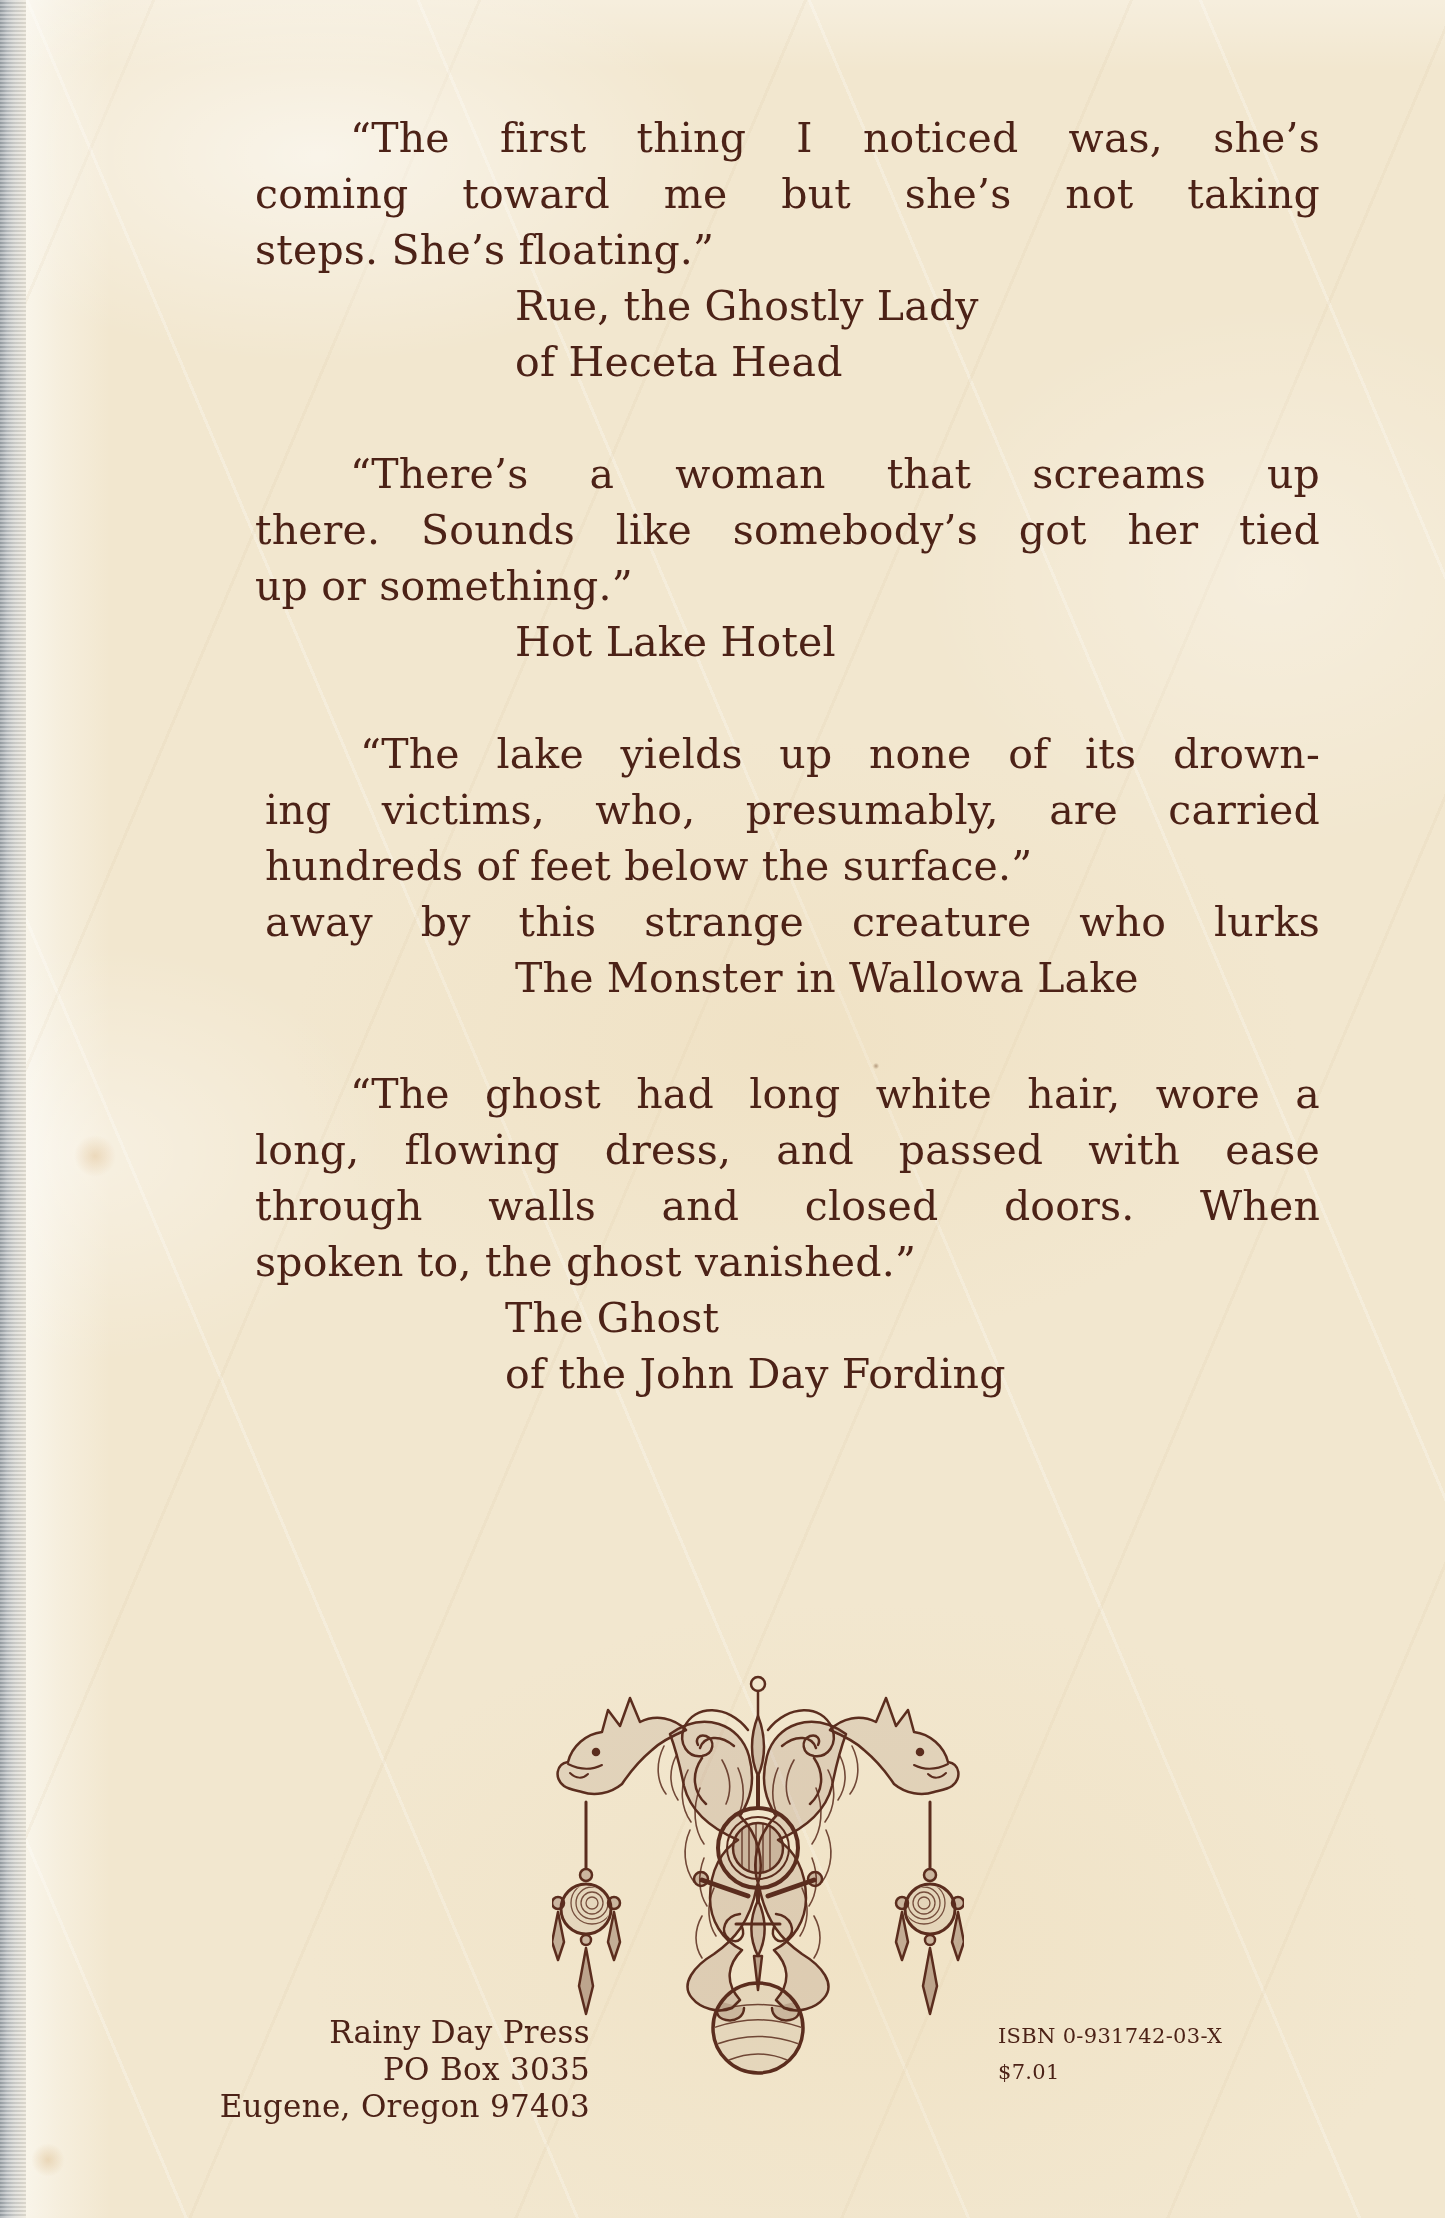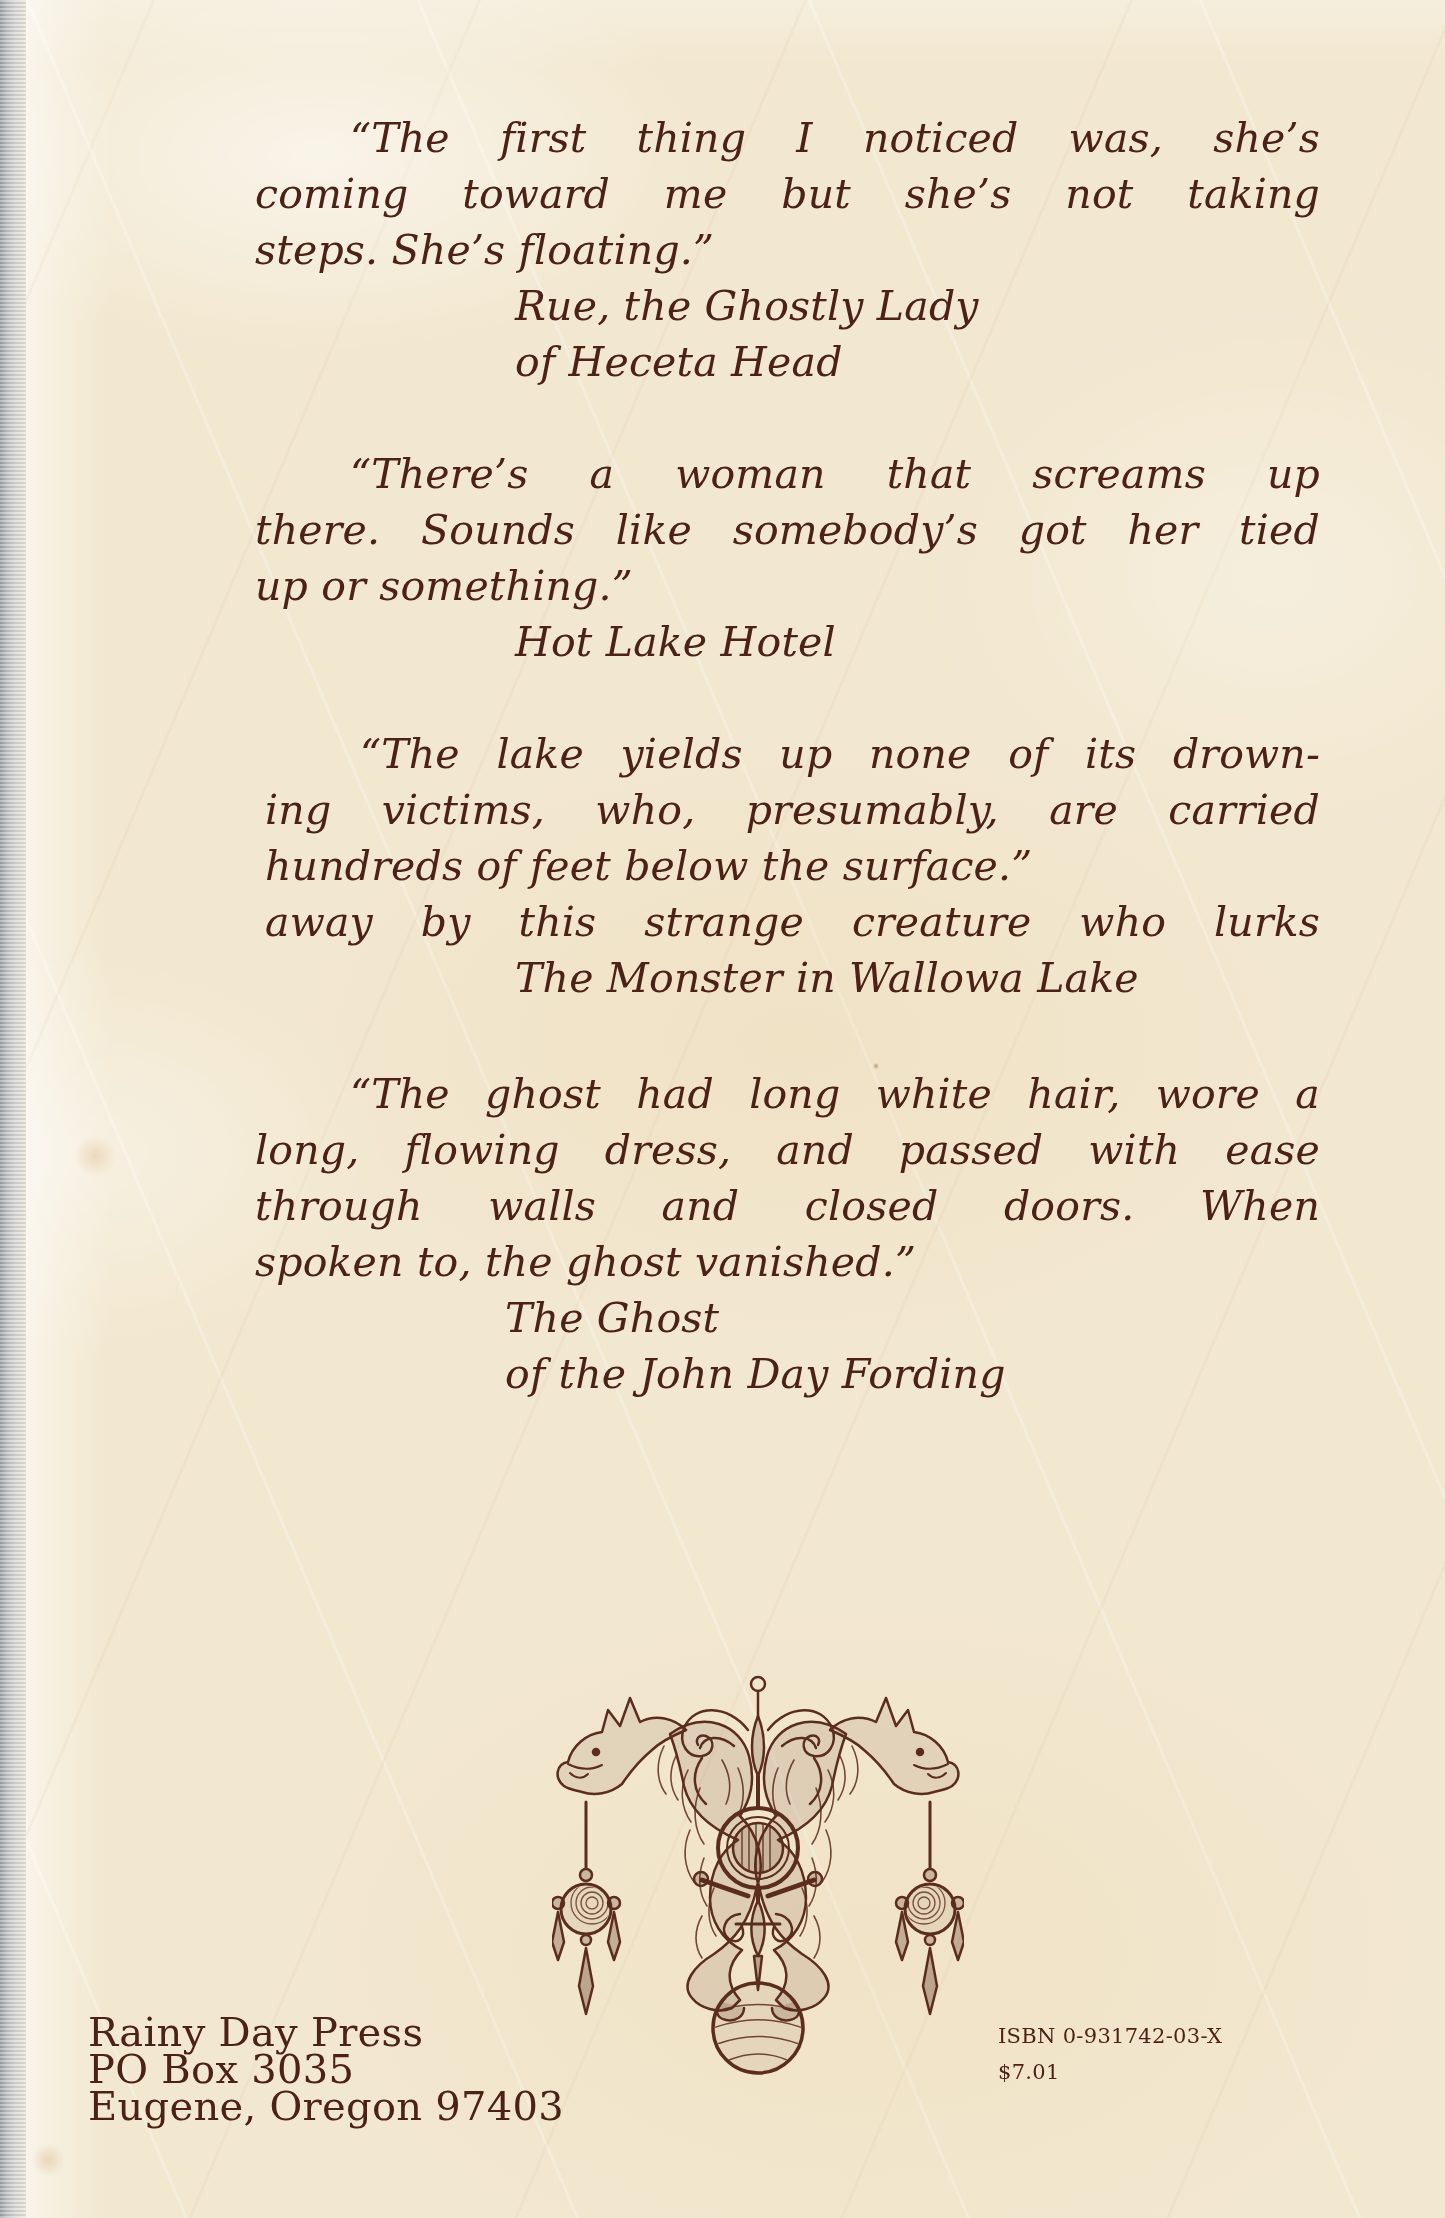--- a/index.html
+++ b/index.html
@@ -29,31 +29,31 @@
     position:absolute;left:0;top:0;bottom:0;width:26px;
     background:
       repeating-linear-gradient(180deg, rgba(255,255,255,0.28) 0 2px, rgba(70,80,90,0.10) 2px 4px),
       linear-gradient(90deg,#9aa1a6 0,#bfc3c5 7px,#d8d7d2 15px,#ece6d8 26px);
   }
   .ink{color:#4c2217;}
   .quotes{
     position:absolute;left:255px;top:110px;width:1065px;
     font-size:41px;line-height:56px;letter-spacing:0.2px;
   }
-  .qblock{margin:0 0 56px 0;font-style:italic;}
+  .qblock{margin:0 0 56px 0;}
   .qblock.gap3{margin-bottom:60px;margin-left:10px;}
   .ln{text-align:justify;text-align-last:justify;}
   .ln.first{padding-left:95px;}
   .ln.last{text-align:left;text-align-last:left;}
   .attr{text-align:left;}
   .ind260{margin-left:260px;}
   .ind250{margin-left:250px;}
   .imprint{
-    position:absolute;left:88px;top:2014px;width:490px;
-    font-size:40px;line-height:37px;text-align:left;letter-spacing:0.3px;
+    position:absolute;left:100px;top:2014px;width:490px;
+    font-size:31px;line-height:37px;text-align:right;letter-spacing:0.3px;
   }
   .isbn-block{
     position:absolute;left:998px;top:2018px;width:420px;
     font-size:21px;line-height:36px;text-align:left;letter-spacing:0.3px;
   }
   .ornament{position:absolute;left:552px;top:1672px;width:412px;height:408px;}
   .ornament svg{display:block;width:100%;height:100%;}
 </style>
 </head>
 <body>

